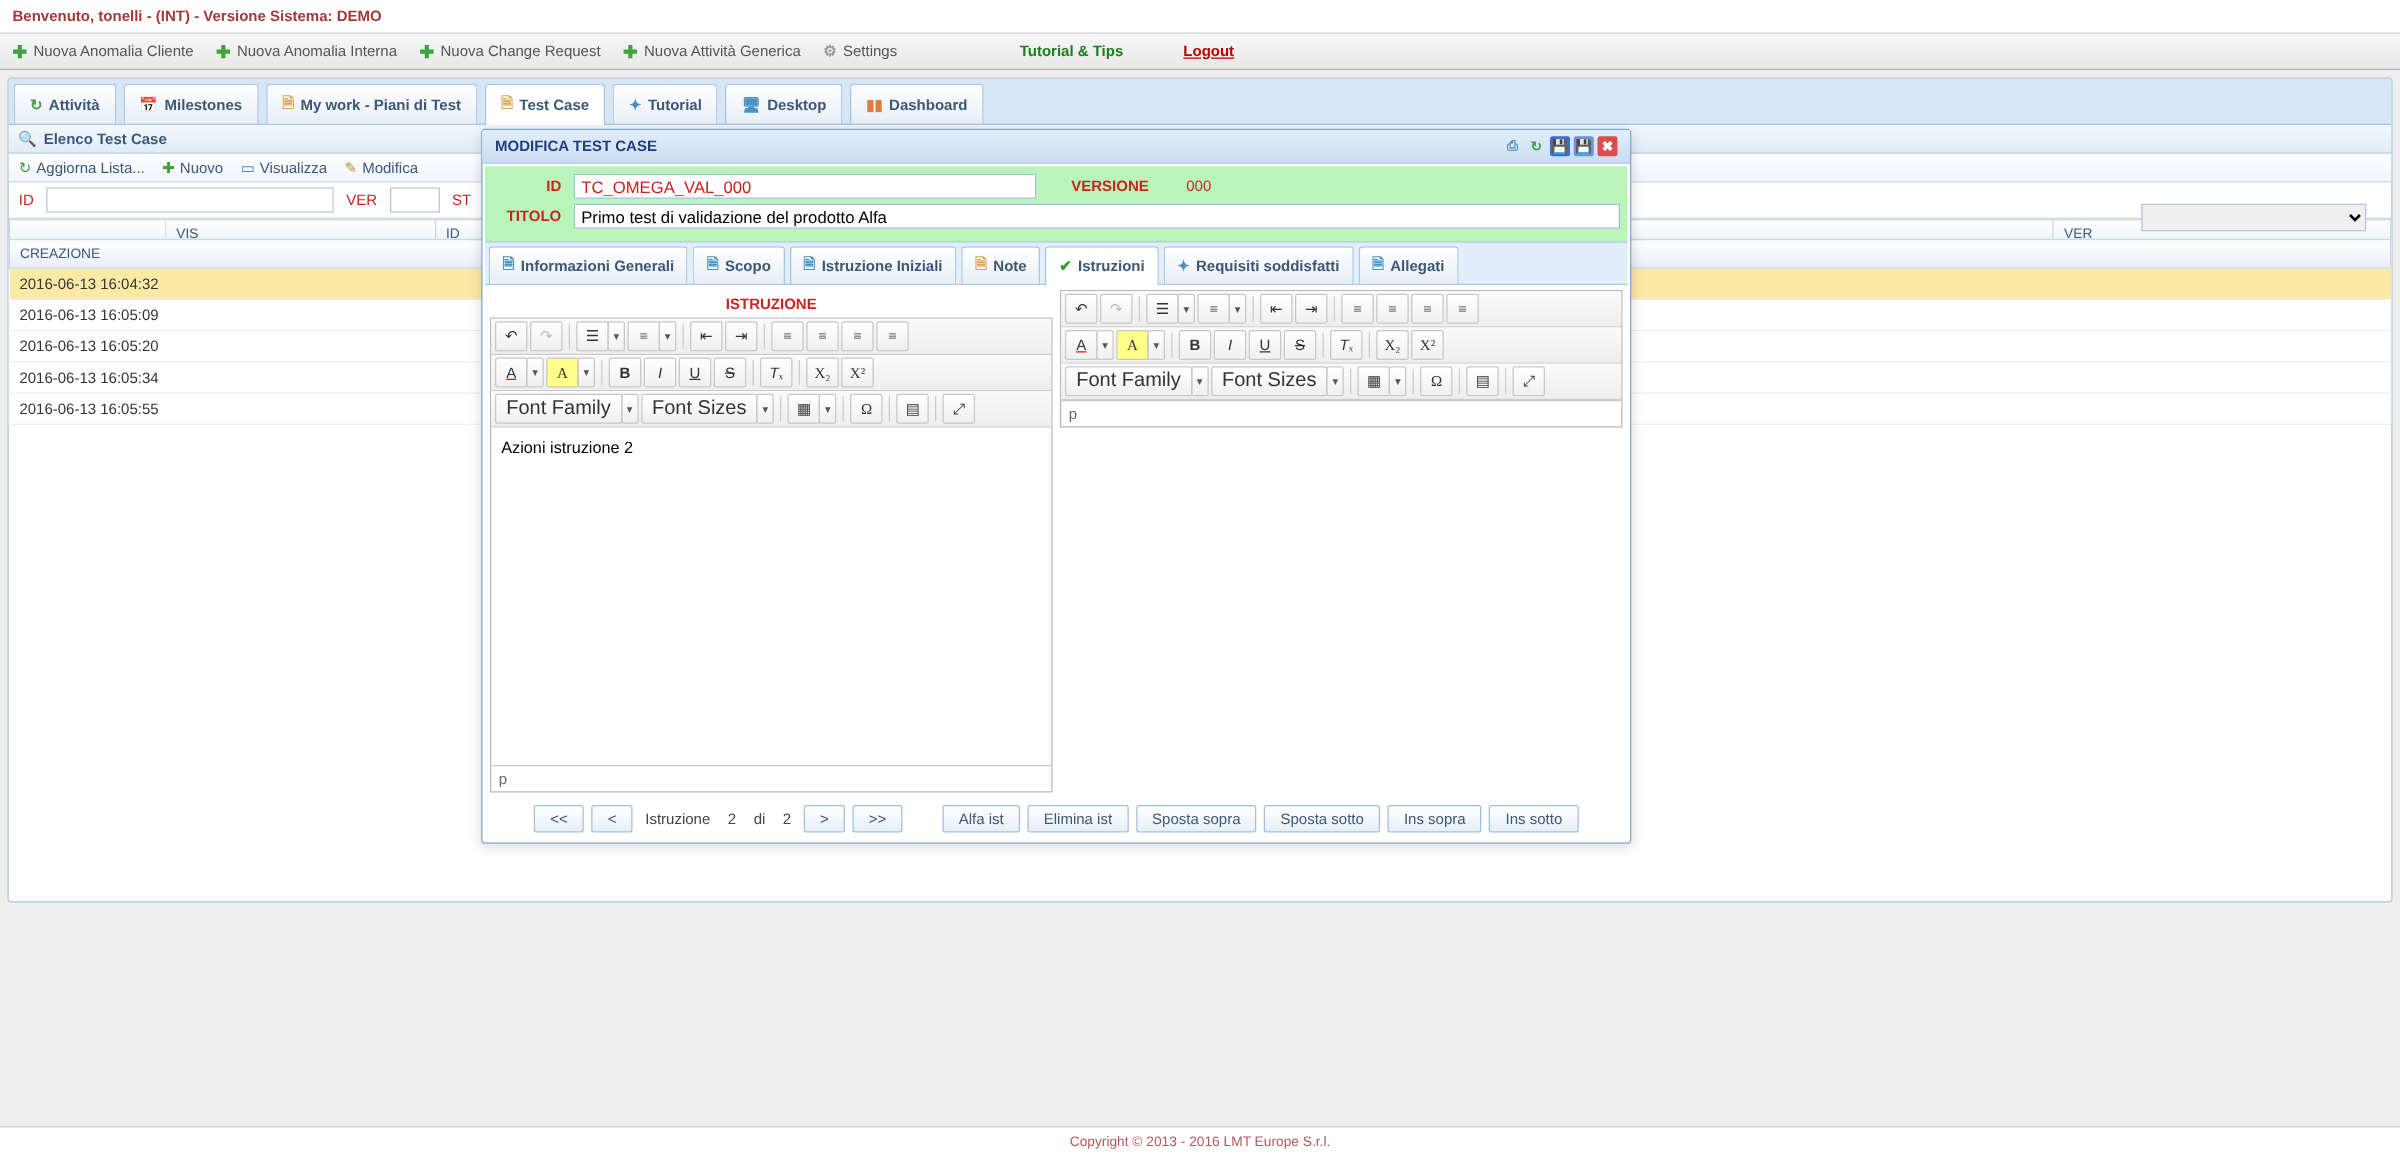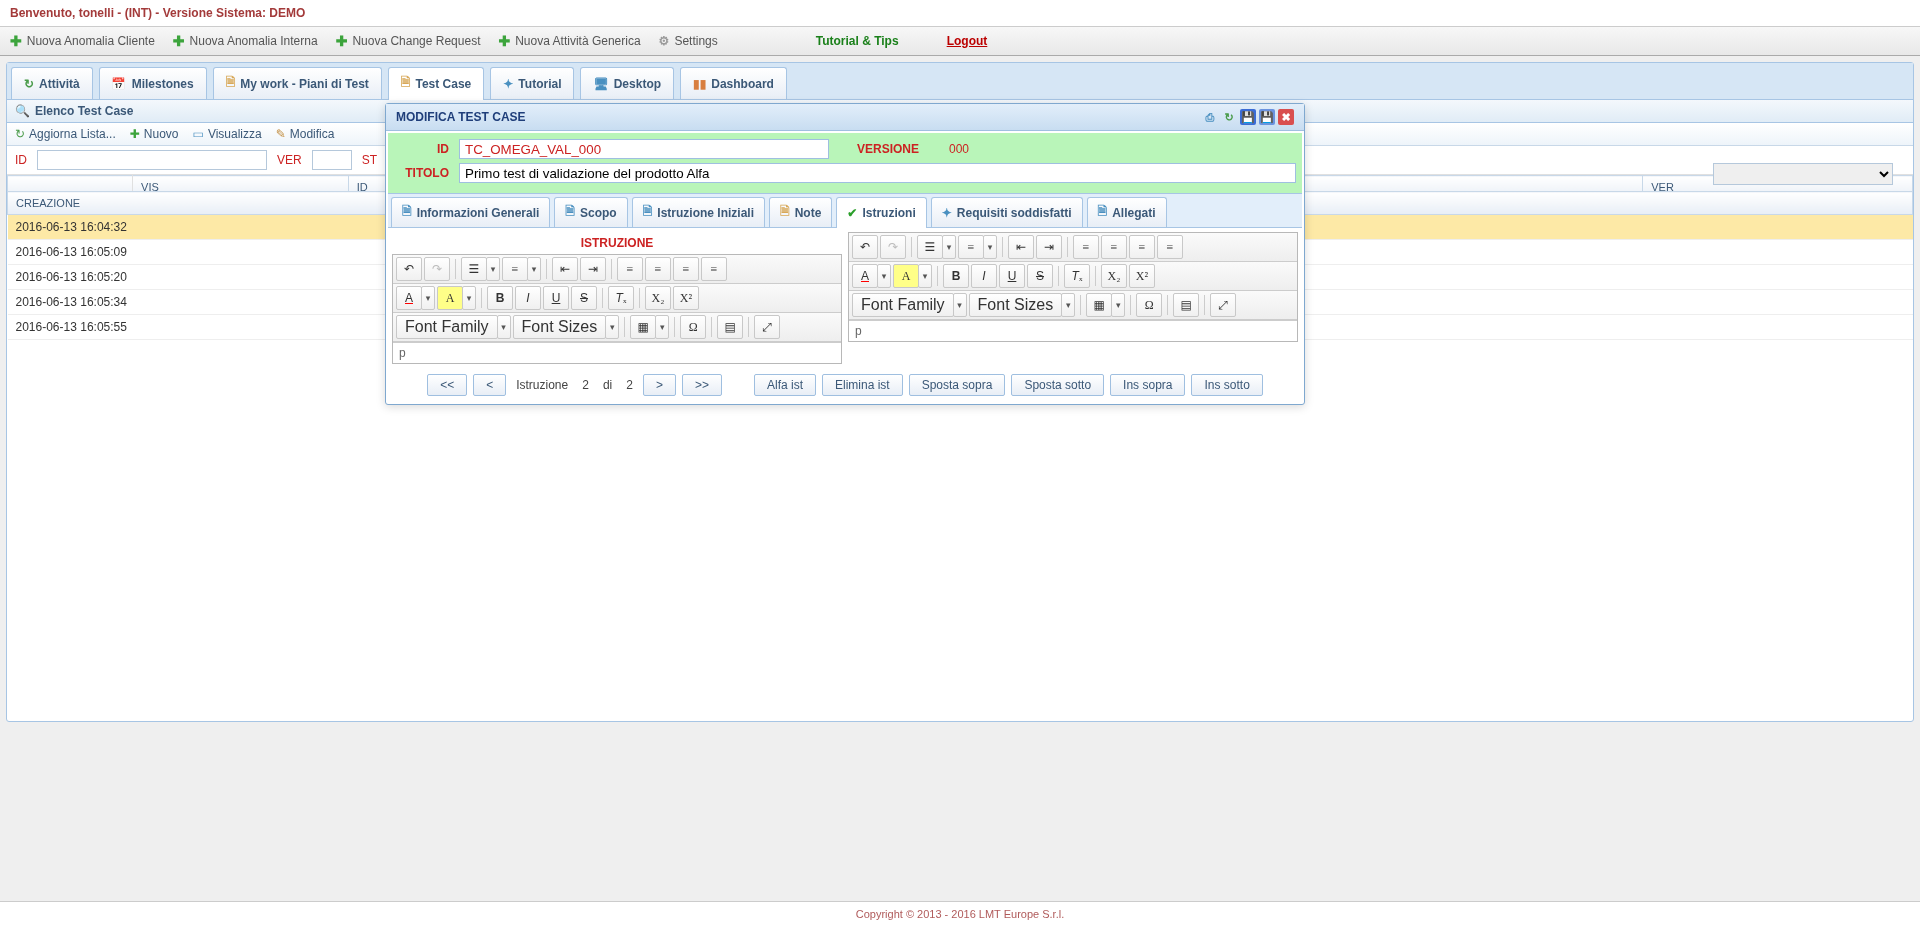--- a/index.html
+++ b/index.html
@@ -376,20 +376,21 @@
               <span class="rte-sep"></span>
               <span class="rte-btn">▦</span>
                 <span class="rte-btn rte-drop">▾</span>
               <span class="rte-sep"></span>
               <span class="rte-btn">Ω</span>
               <span class="rte-sep"></span>
               <span class="rte-btn">▤</span>
               <span class="rte-sep"></span>
               <span class="rte-btn">⤢</span>
             </div>
+            <div class="rte-content" contenteditable="true" style="">Azioni istruzione 2</div>
             <div class="rte-status">p</div>
           </div>
         </div>
 
         <div class="editor-col">
           <div class="rte">
             <div class="rte-toolbar">
               <span class="rte-btn arrow">↶</span>
               <span class="rte-btn arrow" style="color:#bbb">↷</span>
               <span class="rte-sep"></span>

